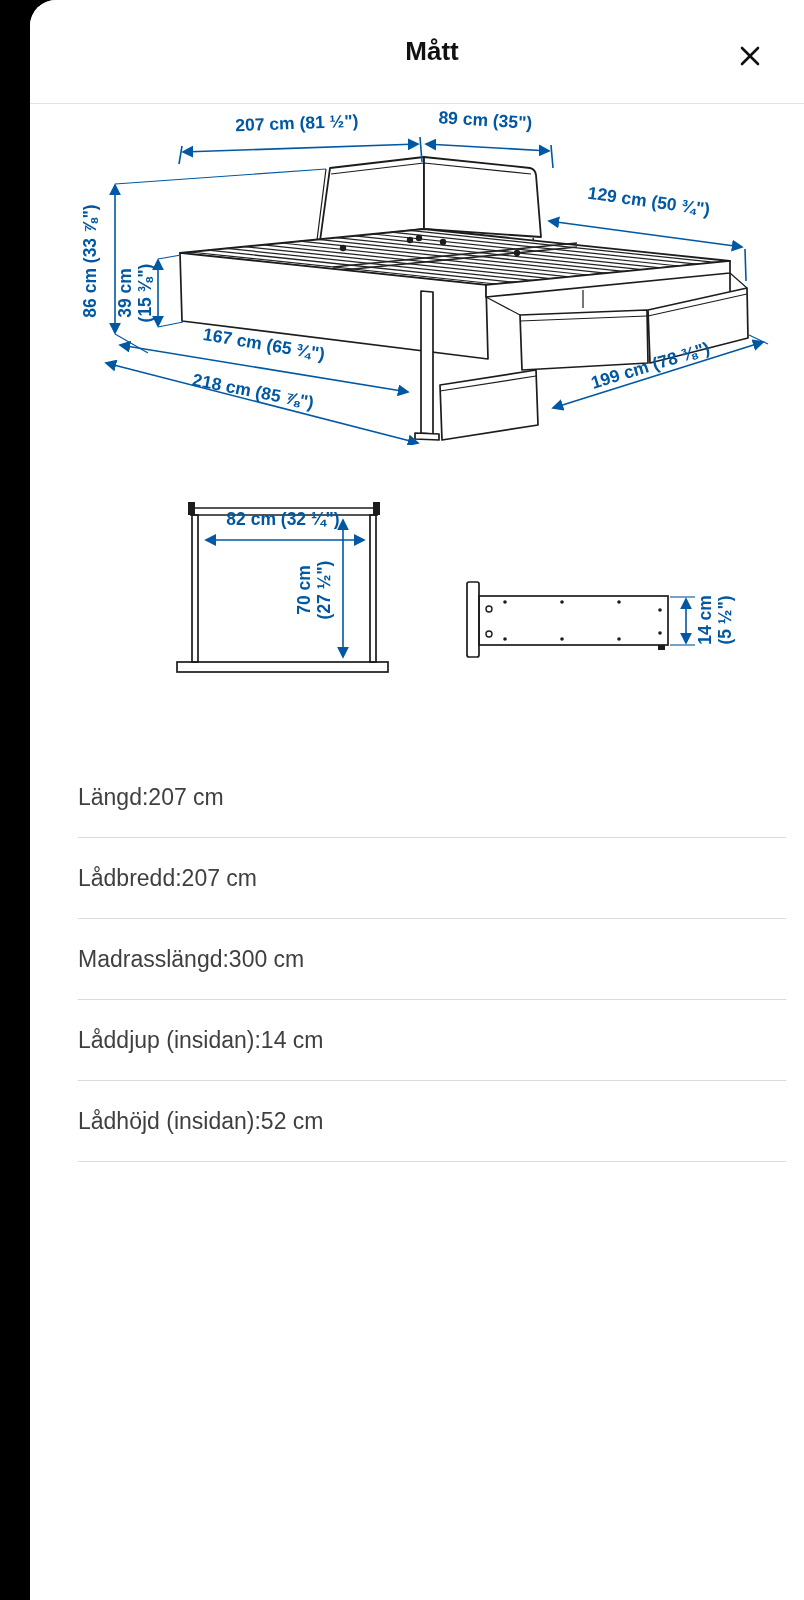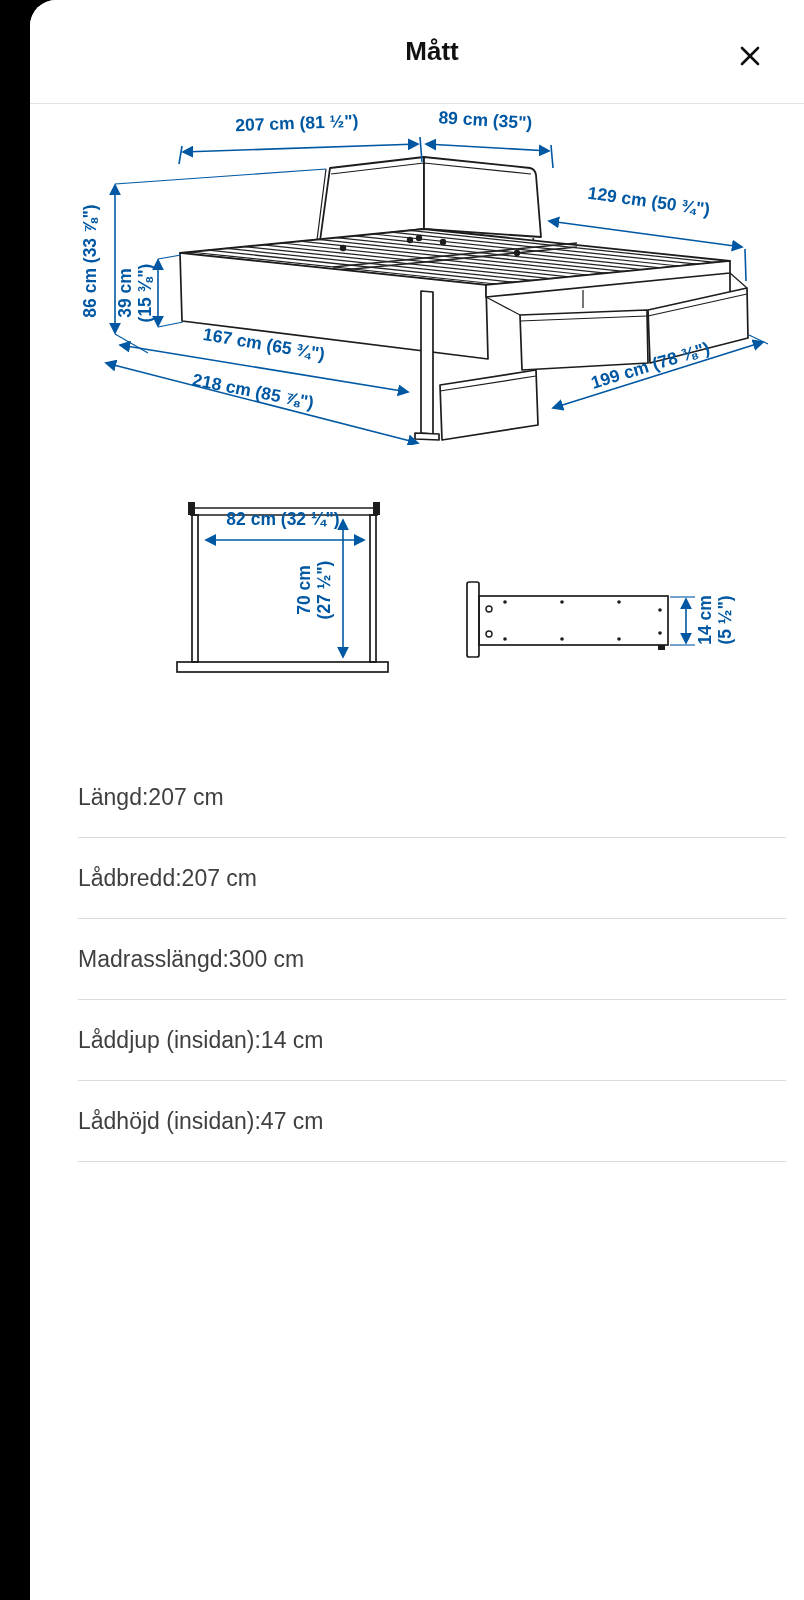--- a/index.html
+++ b/index.html
@@ -186,18 +186,18 @@
       <div class="row">
           <span class="lbl">Madrasslängd:</span>
           <span class="val">300 cm</span>
         </div>
       <div class="row">
           <span class="lbl">Låddjup (insidan):</span>
           <span class="val">14 cm</span>
         </div>
       <div class="row">
           <span class="lbl">Lådhöjd (insidan):</span>
-          <span class="val">47 cm</span>
+          <span class="val">52 cm</span>
         </div>
     </div>
 
   </div>
 </div>
 
 </body></html>

